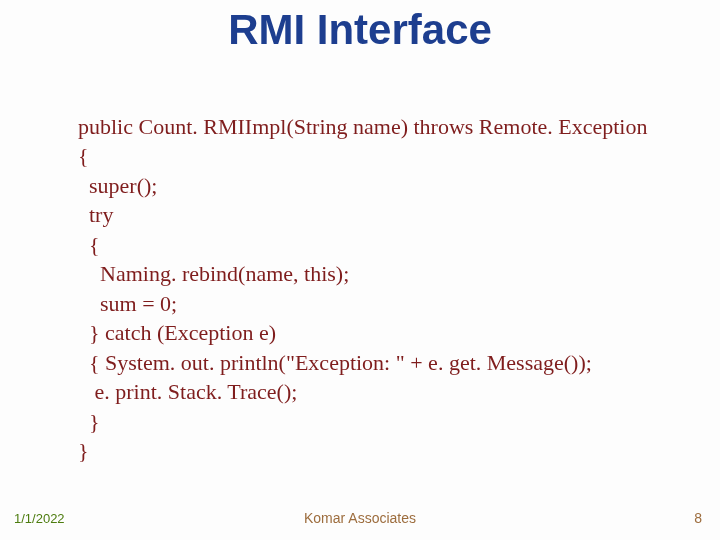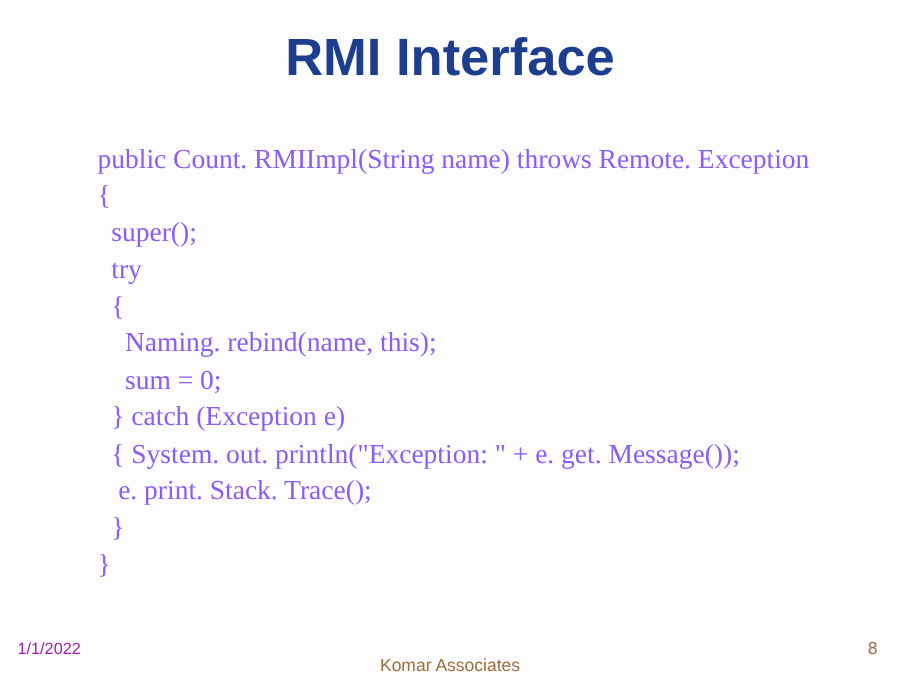--- a/index.html
+++ b/index.html
@@ -5,45 +5,45 @@
   * { margin: 0; padding: 0; box-sizing: border-box; }
   html, body { width: 720px; height: 540px; background: #fdfdfd; font-family: "Times New Roman", Times, serif; }
   .slide { position: relative; width: 720px; height: 540px; }
   .title {
     text-align: center;
     font-family: Arial, Helvetica, sans-serif;
     font-weight: 700;
     color: #1d3e8f;
     font-size: 42px;
     line-height: 1.05;
-    padding-top: 24px;
+    padding-top: 8px;
   }
   .code-block {
     position: absolute;
     left: 78px;
     top: 112px;
     width: 600px;
-    color: #8b5cf6;
+    color: #7f1d1d;
     font-size: 22px;
     line-height: 1.34;
     white-space: pre;
     font-family: "Times New Roman", Times, serif;
   }
   .footer-date {
     position: absolute;
     left: 14px;
     bottom: 14px;
     font-family: Arial, Helvetica, sans-serif;
     font-size: 13px;
-    color: #a21caf;
+    color: #4d7c0f;
   }
   .footer-center {
     position: absolute;
     left: 0; right: 0;
-    bottom: 0;
+    bottom: 14px;
     text-align: center;
     font-family: Arial, Helvetica, sans-serif;
     font-size: 14px;
     color: #9d6d3e;
   }
   .footer-page {
     position: absolute;
     right: 18px;
     bottom: 14px;
     font-family: Arial, Helvetica, sans-serif;

